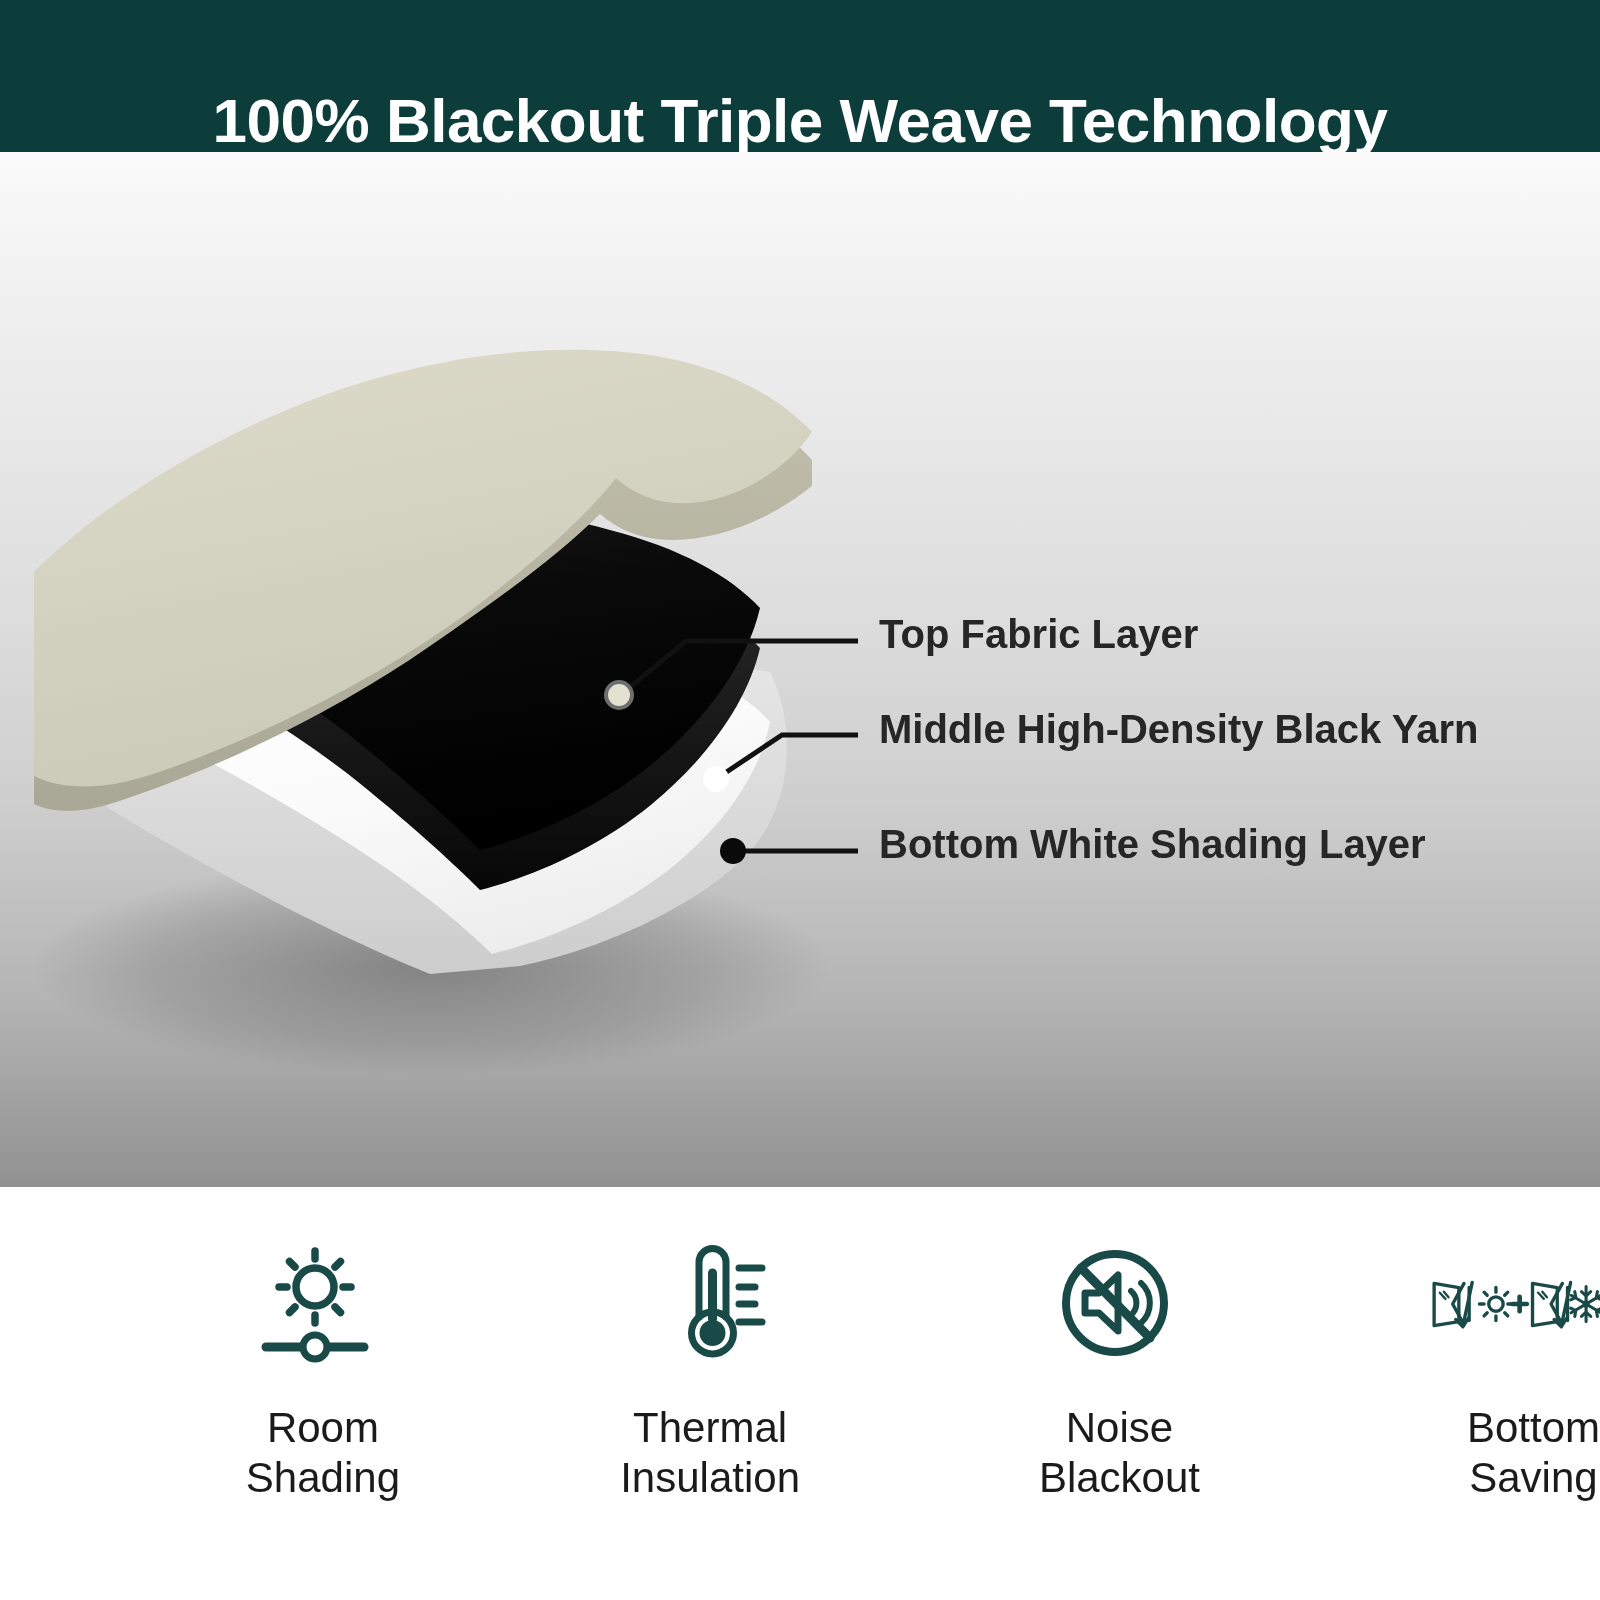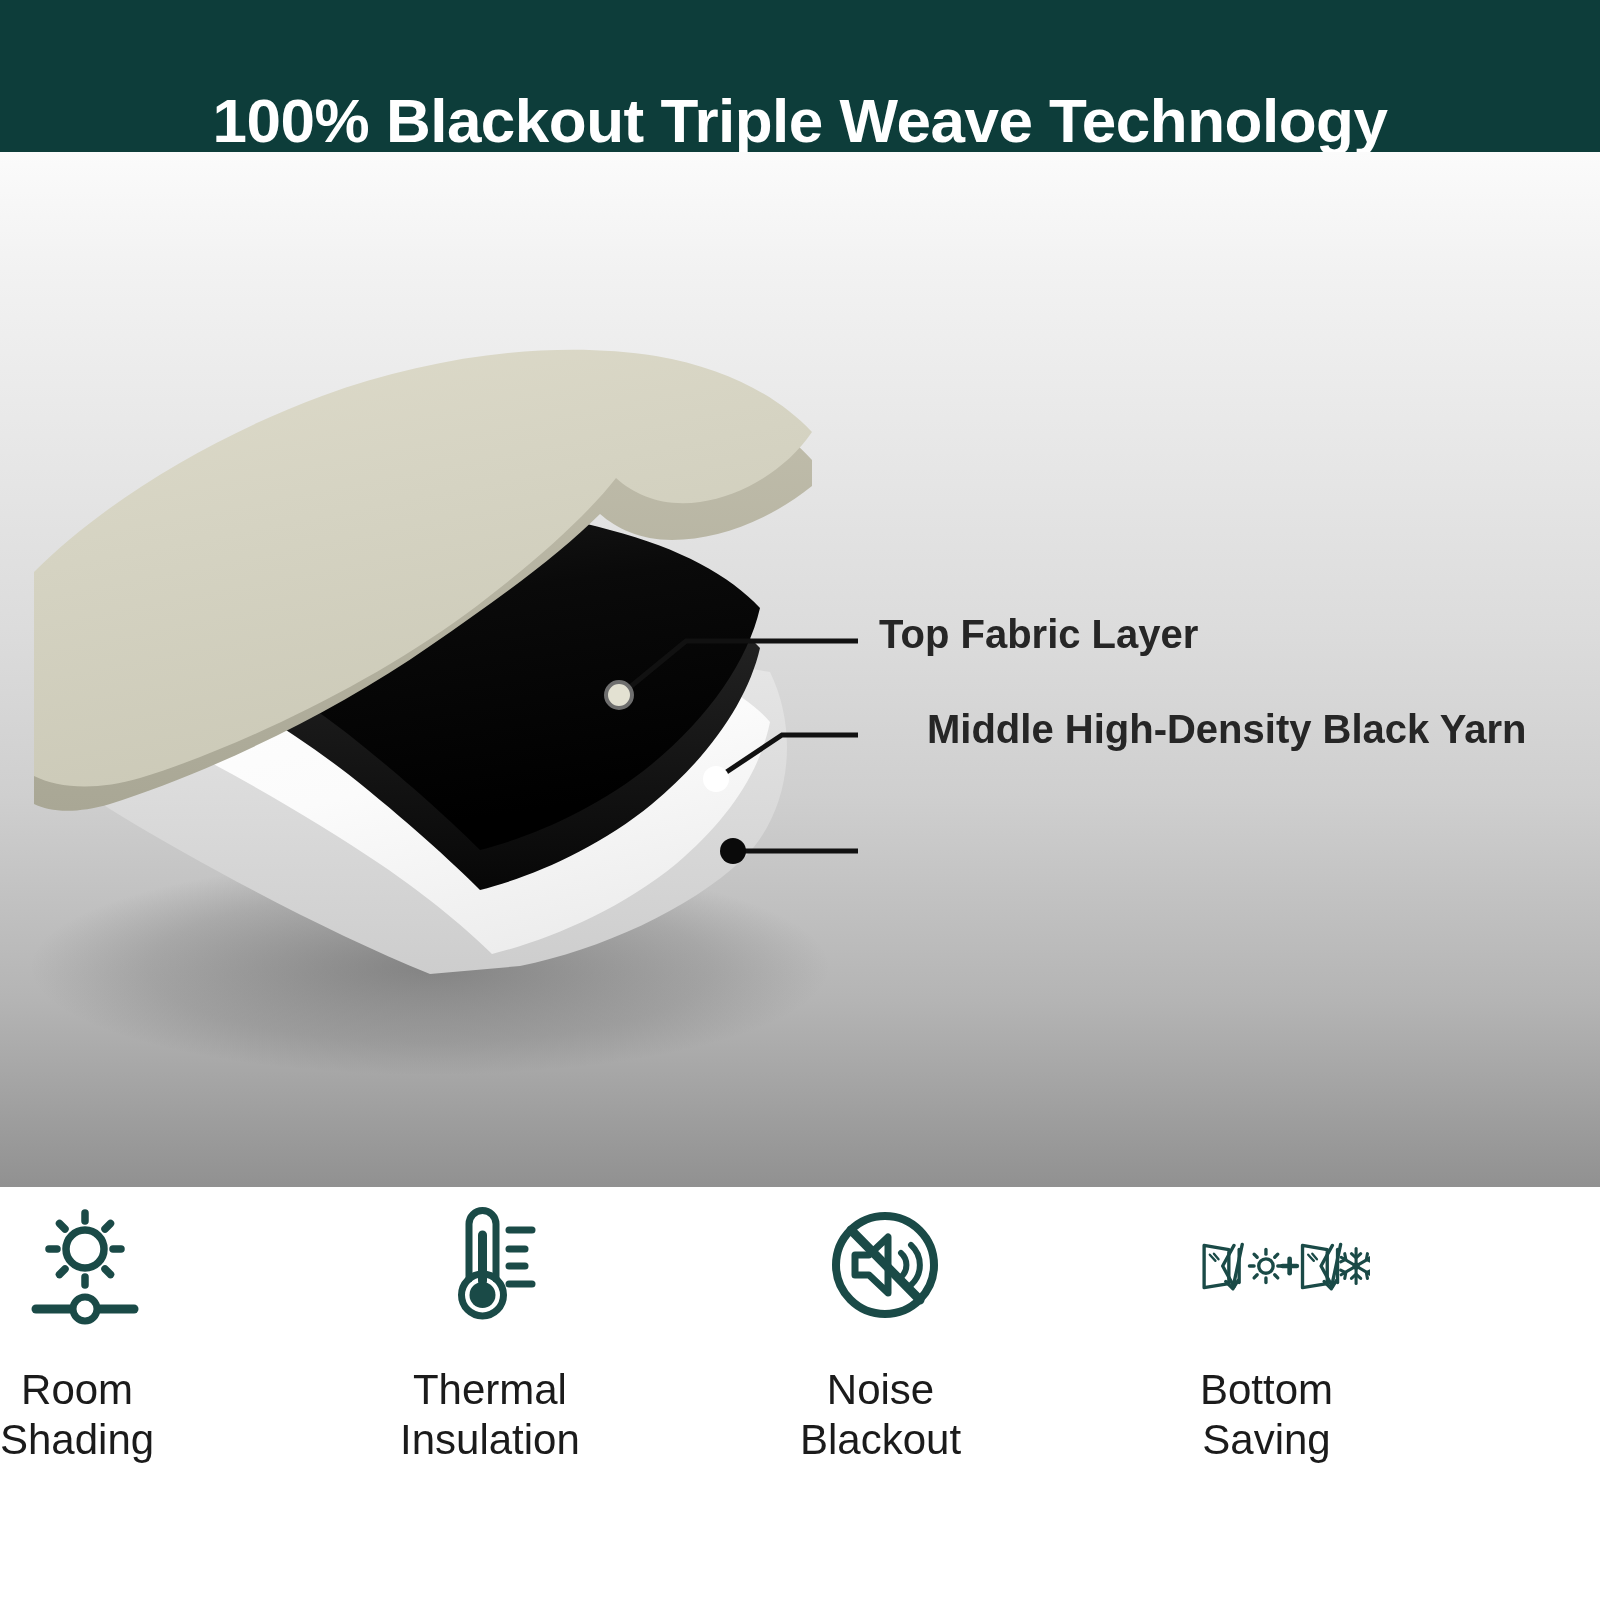--- a/index.html
+++ b/index.html
@@ -46,34 +46,34 @@
   
   .callout {
     position:absolute;
     color:#262626;
     font-size:40px;
     font-weight:bold;
     white-space:nowrap;
     line-height:1;
   }
   .callout-1 { left:879px; top:462px; }
-  .callout-2 { left:879px; top:557px;margin-left:48px; }
+  .callout-2 { left:879px; top:557px; }
   .callout-3 { left:879px; top:672px; }
 
   
   .features {
     position:absolute; left:0; top:1187px; width:1600px; height:413px;
     background:#ffffff;
     display:flex;
   }
   .feature {
     flex:1 1 0;
     display:flex; flex-direction:column;
-    align-items:flex-start;
-    padding-top:18px;
+    align-items:flex-end;
+    padding-top:56px;
   }
   .feature-icon {
     width:170px; height:120px;
     display:flex; align-items:center; justify-content:center;
   }
   .feature-icon svg { display:block; }
   .feature-label {
     margin-top:40px;
     text-align:center;
     color:#1b1b1b;
@@ -216,20 +216,21 @@
       </g>
 
       <g>
         <path d="M 733 699 L 858 699" fill="none" stroke="#111111" stroke-width="5"></path>
         <circle cx="733" cy="699" r="13" fill="#0a0a0a"></circle>
       </g>
     </svg>
 
     <div class="callout callout-1">Top Fabric Layer</div>
     <div class="callout callout-2">Middle High-Density Black Yarn</div>
+    <div class="callout callout-3">Bottom White Shading Layer</div>
   </div>
 
   <div class="features">
 
     <div class="feature">
       <div class="feature-icon">
         <svg width="126" height="120" viewBox="0 0 126 120">
           <g stroke="#1a4a47" stroke-width="7.5" stroke-linecap="round" fill="none">
             <circle cx="63" cy="44" r="19"></circle>
             <line x1="63" y1="8" x2="63" y2="16"></line>

